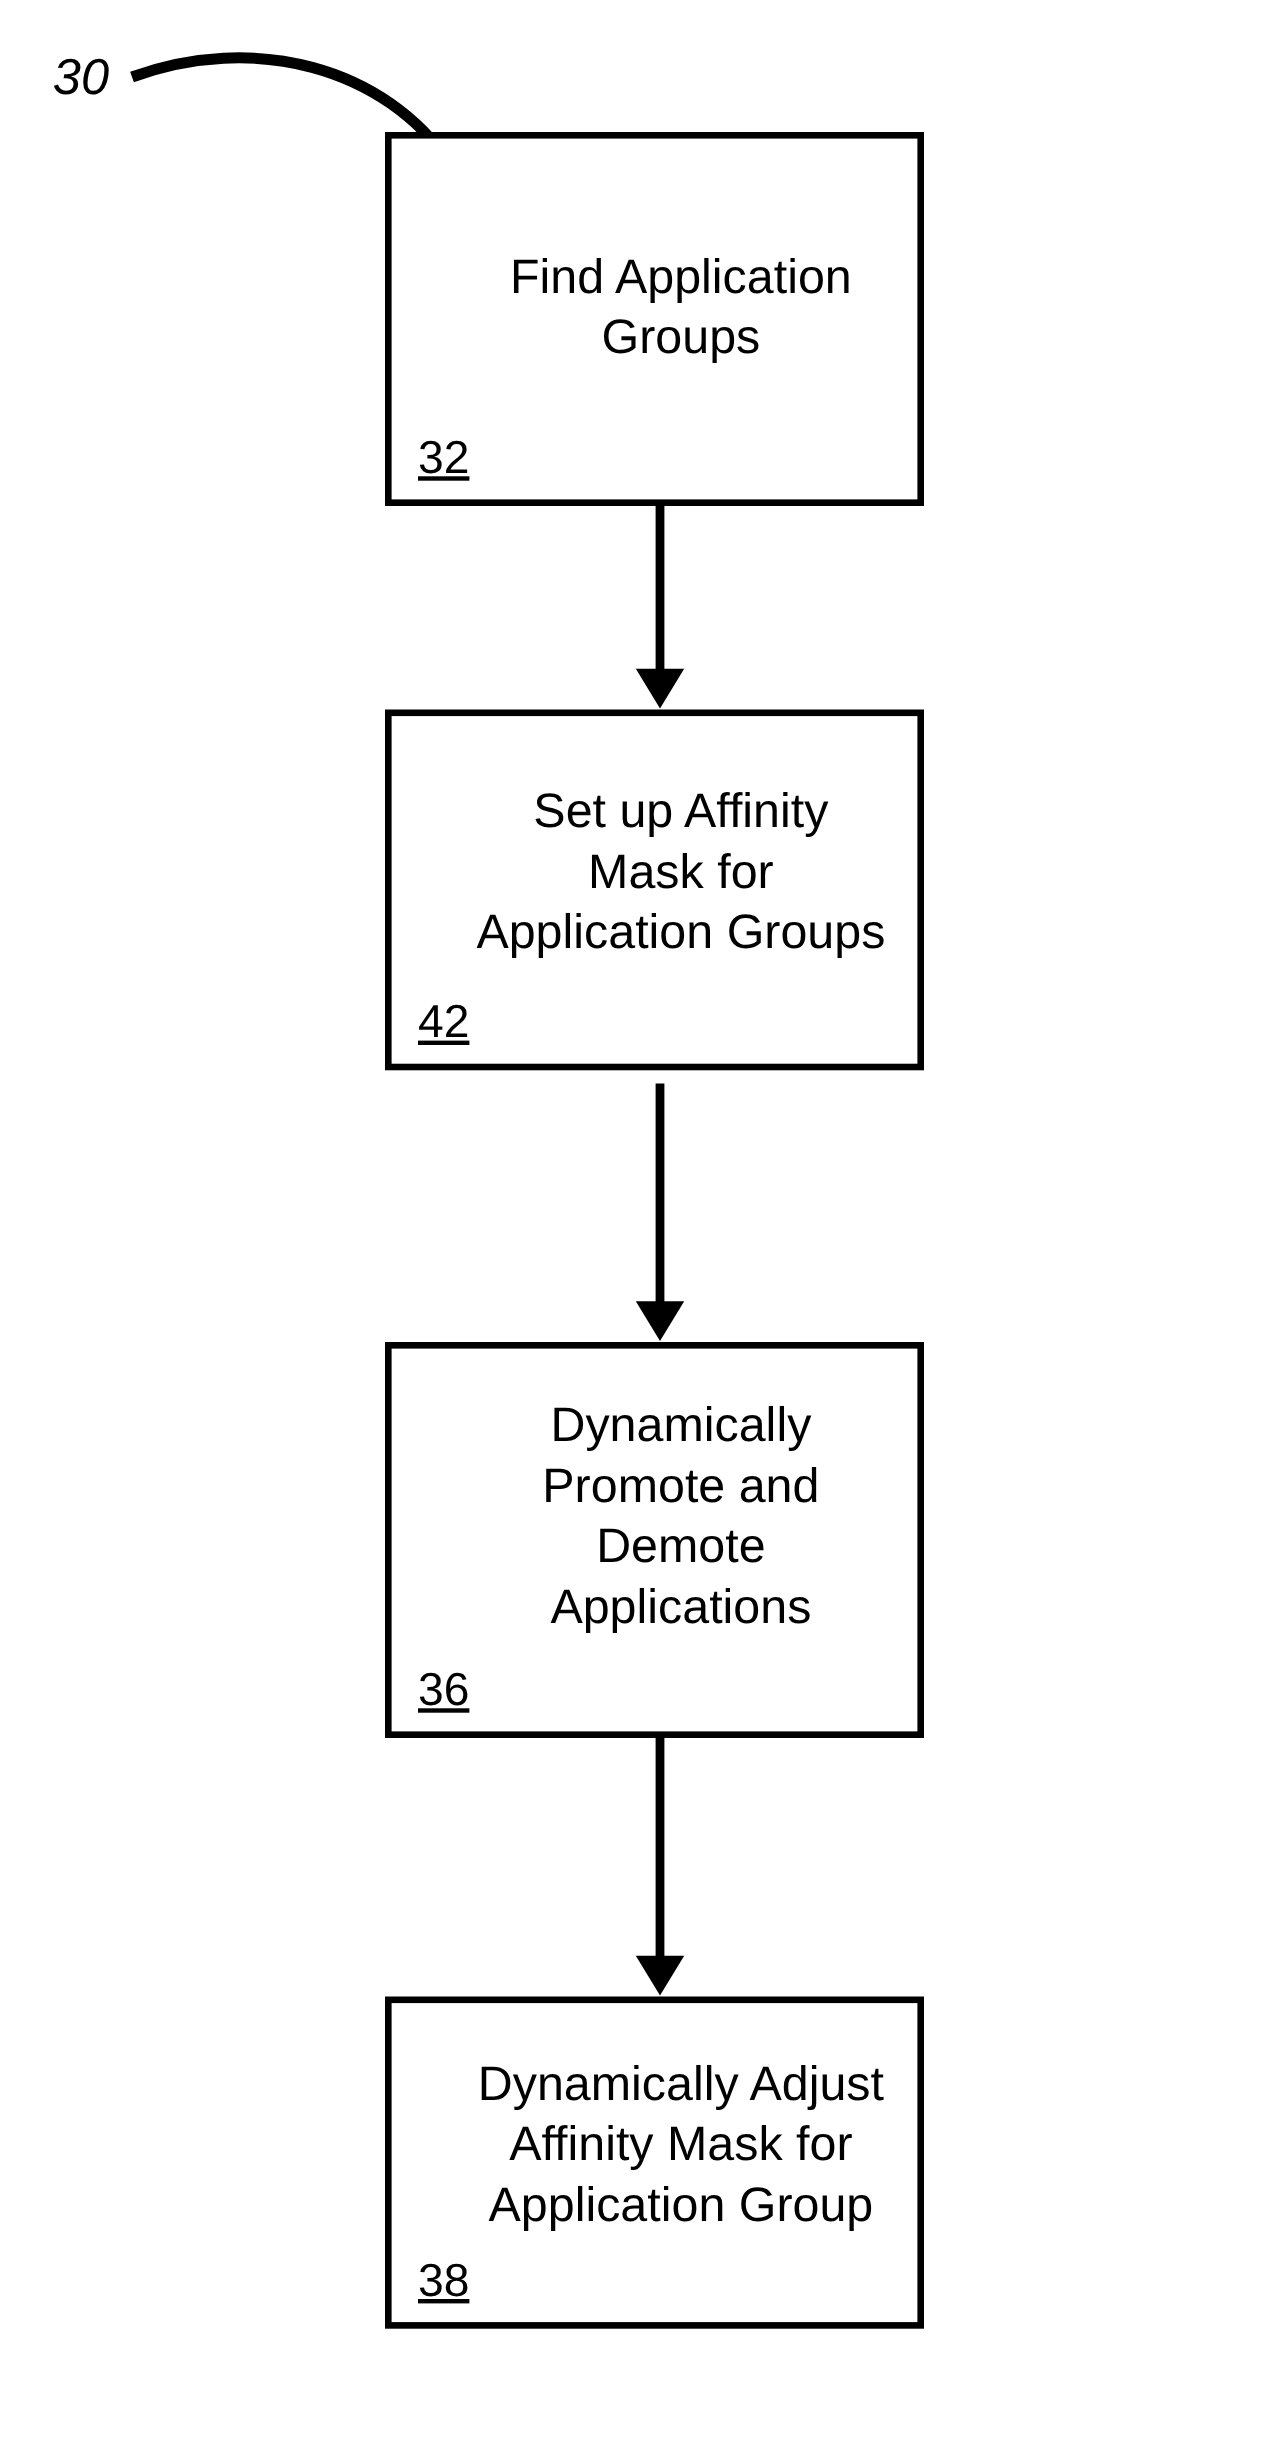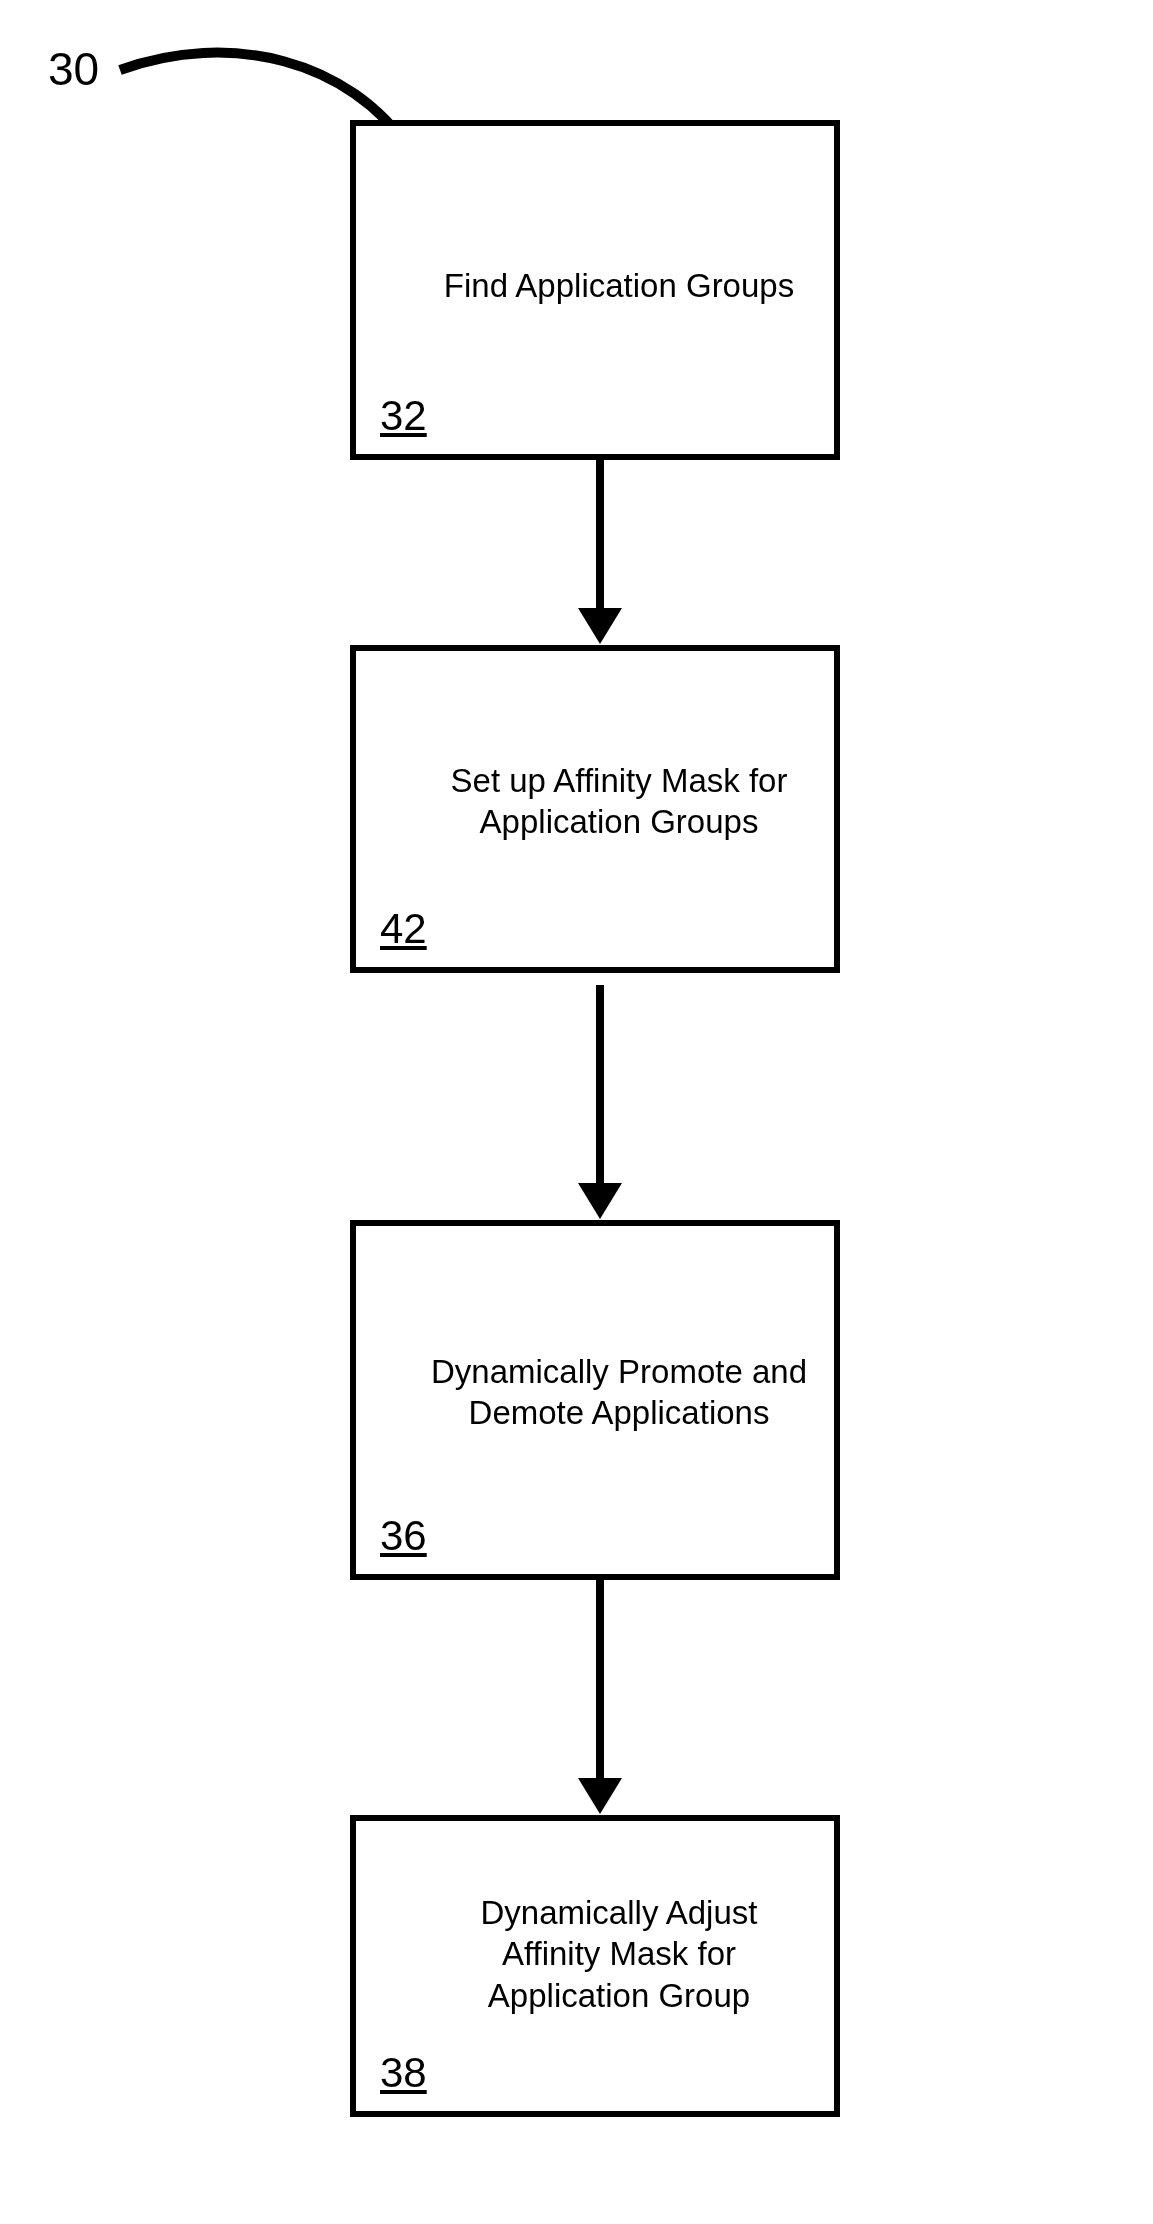--- a/index.html
+++ b/index.html
@@ -17,21 +17,21 @@
     background: #fff;
     box-sizing: border-box;
     text-align: center;
   }
   .box-text {
     position: absolute;
     left: 0;
     right: 0;
     top: 50%;
     transform: translateY(-60%);
-    font-size: 33px;
+    font-size: 44px;
     line-height: 1.25;
     font-weight: 400;
     padding: 0 24px;
     margin-left: 48px;
   }
   .box-num {
     position: absolute;
     left: 24px;
     bottom: 14px;
     font-size: 42px;
@@ -53,21 +53,21 @@
     width: 0;
     height: 0;
     border-left: 22px solid transparent;
     border-right: 22px solid transparent;
     border-top: 36px solid #000;
   }
 </style>
 </head>
 <body>
 
-<div class="figure-label" style="left:48px; top:42px;">30</div>
+<div class="figure-label" style="left:48px; top:42px;font-style:italic;">30</div>
 
 <svg style="position:absolute; left:90px; top:40px; width:380px; height:200px;" viewBox="0 0 380 200">
   <path d="M 30 30 C 140 -10 260 20 320 110" stroke="#000" stroke-width="10" fill="none"></path>
   <polygon points="320,110 352,152 296,136" fill="#000"></polygon>
 </svg>
 
 <div class="box" style="left:350px; top:120px; width:490px; height:340px;">
   <div class="box-text">Find Application Groups</div>
   <div class="box-num">32</div>
 </div>

